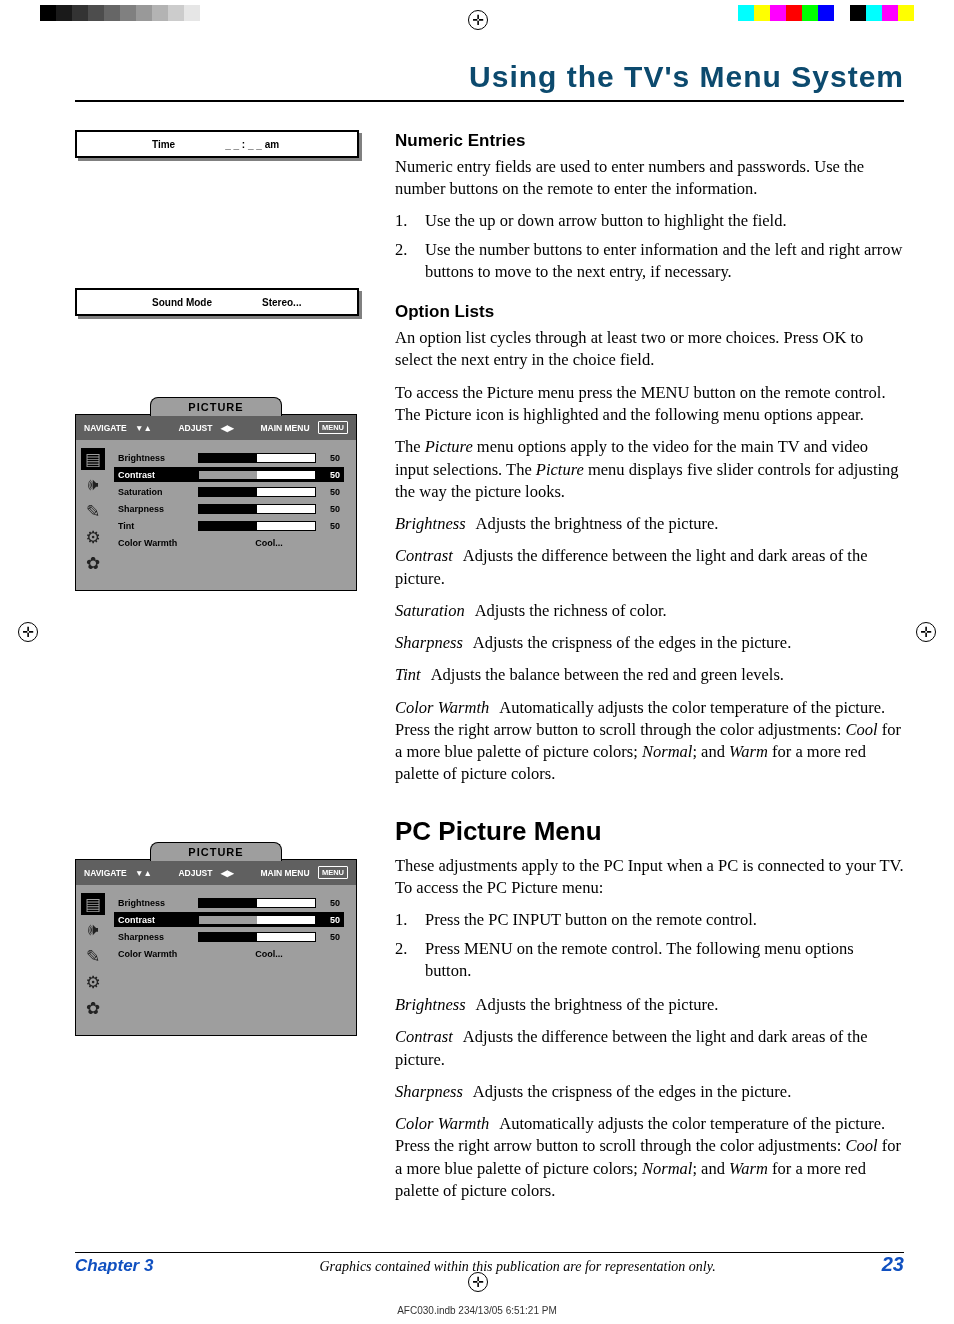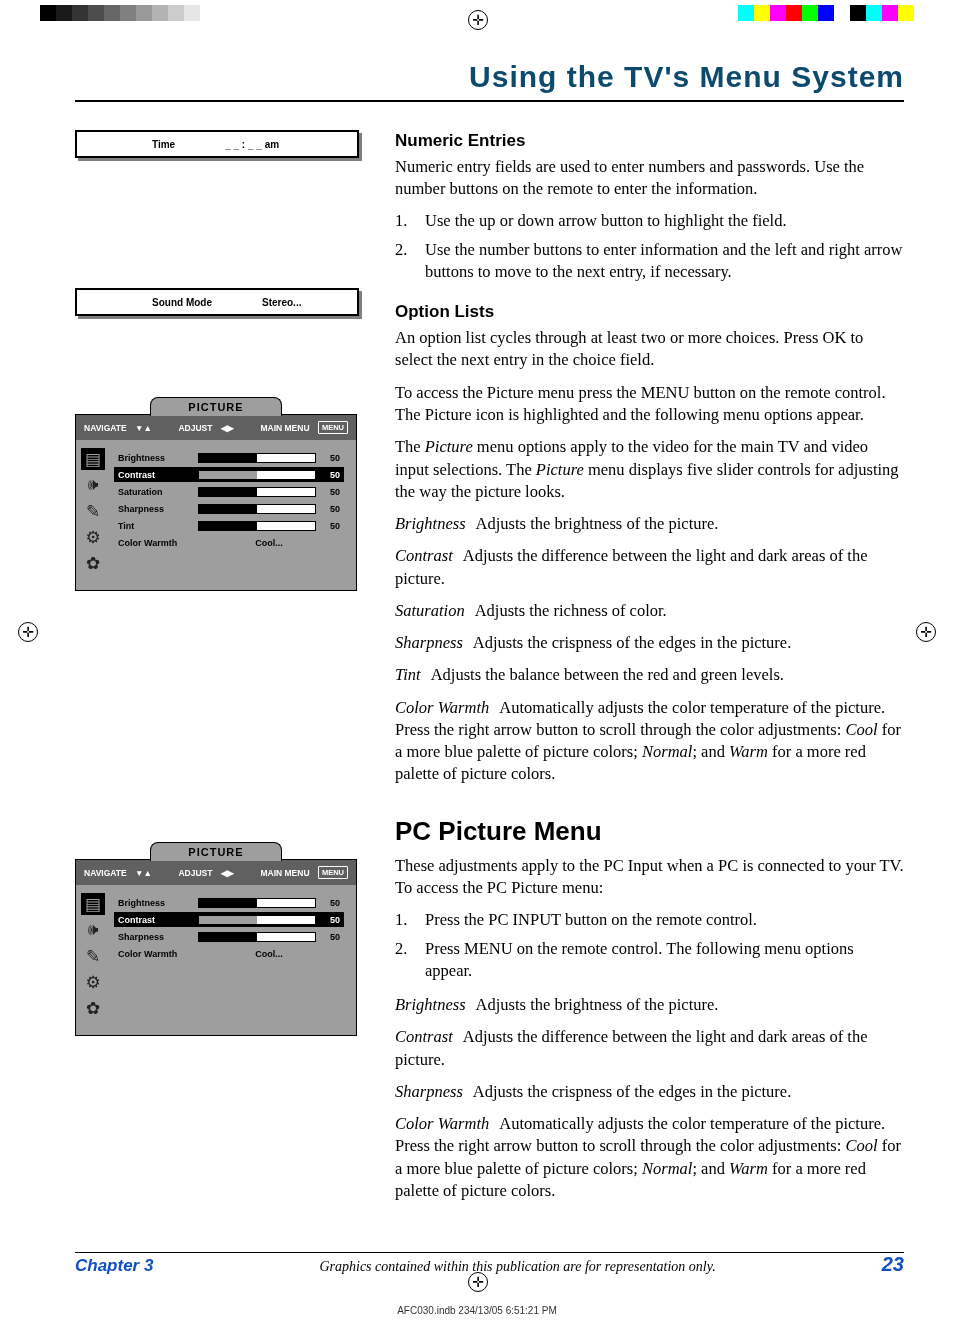--- a/index.html
+++ b/index.html
@@ -427,21 +427,21 @@
 
       <h2 style="margin-top:28px">PC Picture Menu</h2>
       <p>These adjustments apply to the PC Input when a PC is connected to your TV. To access the PC Picture menu:</p>
       <div class="ol">
         <div class="li">
             <span class="num">1.</span>
             <span>Press the PC INPUT button on the remote control.</span>
           </div>
         <div class="li">
             <span class="num">2.</span>
-            <span>Press MENU on the remote control. The following menu options appear.</span>
+            <span>Press MENU on the remote control. The following menu options button.</span>
           </div>
       </div>
       <p class="def"><span class="term">Brightness</span><span>Adjusts the brightness of the picture.</span></p>
       <p class="def"><span class="term">Contrast</span><span>Adjusts the difference between the light and dark areas of the picture.</span></p>
       <p class="def"><span class="term">Sharpness</span><span>Adjusts the crispness of the edges in the picture.</span></p>
       <p class="def"><span class="term">Color Warmth</span><span>Automatically adjusts the color temperature of the picture. Press the right arrow button to scroll through the color adjustments: </span><i>Cool</i><span> for a more blue palette of picture colors; </span><i>Normal</i><span>; and </span><i>Warm</i><span> for a more red palette of picture colors.</span></p>
     </div>
   </div>
 </div>
 

